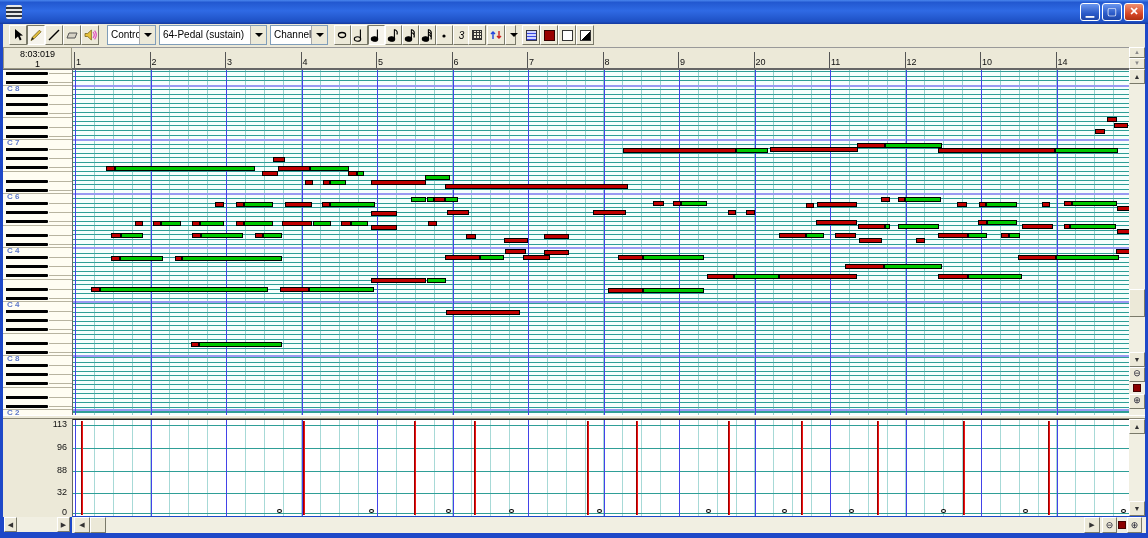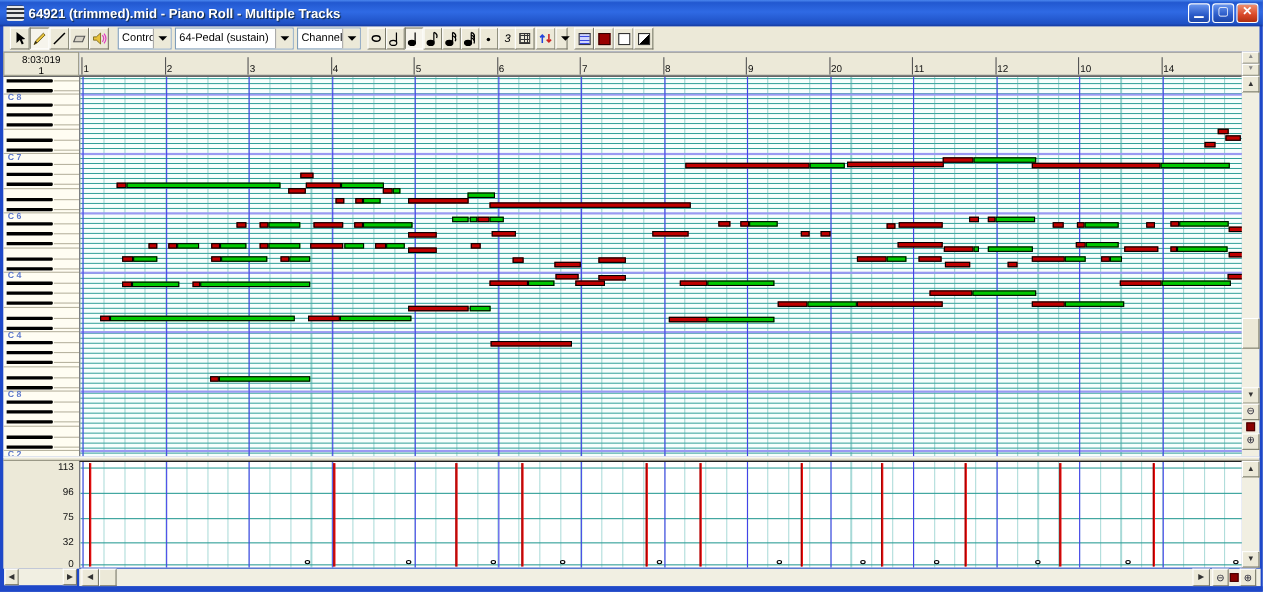--- a/index.html
+++ b/index.html
@@ -93,21 +93,20 @@
   .omark { position:absolute; width:5px; height:4px; border:1px solid #000; border-radius:50%; background:#fff; }
 
   .bborder { position:absolute; left:0; top:533px; width:1148px; height:5px; background:#1e48c8; }
   svg { display:block; }
 </style>
 </head>
 <body>
 
 <div class="titlebar">
   <div class="app-icon"></div>
-  <div class="title-text">64921 (trimmed).mid - Piano Roll - Multiple Tracks</div>
   <div class="win-btns">
     <div class="win-btn">▁</div>
     <div class="win-btn">▢</div>
     <div class="win-btn close">✕</div>
   </div>
 </div>
 
 <div class="toolbar">
   <div id="tool-buttons">
       <div class="tbtn" style="left: 6px; width: 18px;">
@@ -534,21 +533,21 @@
   <div class="sb-btn zoom-glyph" style="left:0;top:298px;width:16px;height:15px;">⊖</div>
   <div class="redsq" style="left:4px;top:315px;width:8px;height:8px;"></div>
   <div class="sb-btn zoom-glyph" style="left:0;top:325px;width:16px;height:15px;">⊕</div>
 </div>
 
 <div class="splitter"></div>
 
 <div class="vel-labels" id="vel-labels">
     <div class="vel-label" style="top: 0px;">113</div>
     <div class="vel-label" style="top: 23px;">96</div>
-    <div class="vel-label" style="top: 46px;">75</div>
+    <div class="vel-label" style="top: 46px;">88</div>
     <div class="vel-label" style="top: 68px;">32</div>
     <div class="vel-label" style="top: 88px;">0</div>
   </div>
 <div class="velgrid" id="velgrid">
     <div class="vline-h" style="top: 5px;"></div>
     <div class="vline-h" style="top: 28px;"></div>
     <div class="vline-h" style="top: 51px;"></div>
     <div class="vline-h" style="top: 73px;"></div>
     <div class="vline-h" style="top: 93px;"></div>
     <div class="vmline" style="left: 2px;"></div>

